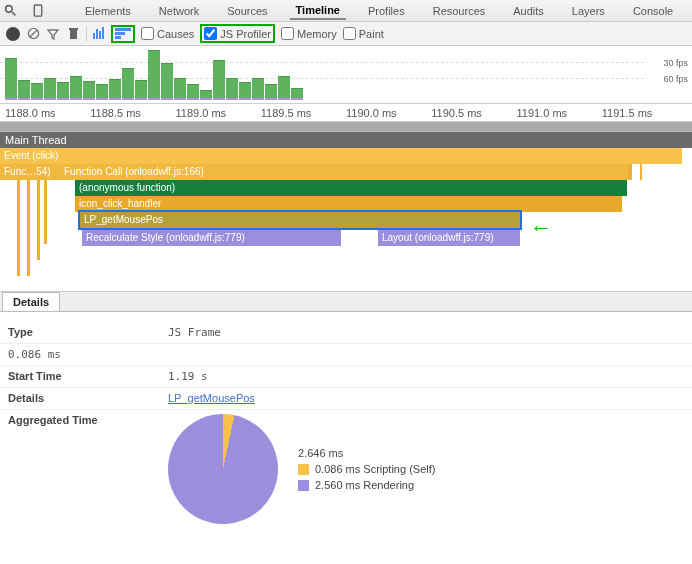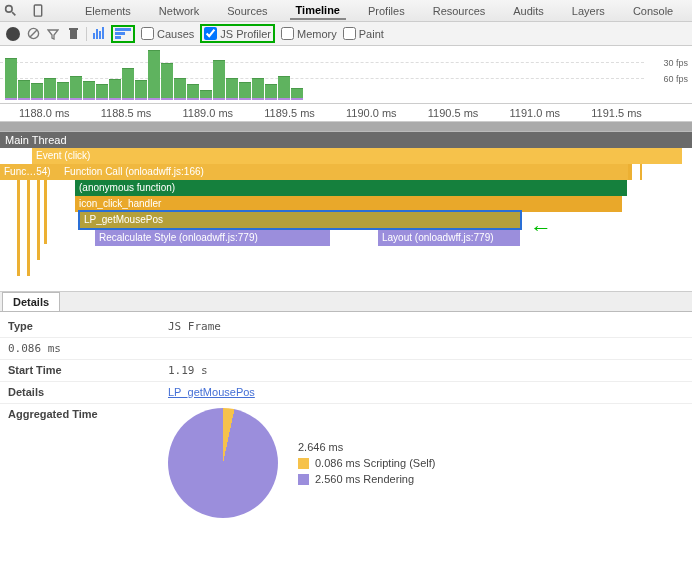--- a/index.html
+++ b/index.html
@@ -20,44 +20,44 @@
 .cb input { margin:0; }
 
 .overview { position: relative; height: 58px; border-bottom: 1px solid #ccc; background: #fff; padding: 2px 50px 2px 5px; }
 .overview .fps30, .overview .fps60 { position: absolute; right: 4px; font-size: 9px; color: #666; }
 .overview .fps30 { top: 12px; } .overview .fps60 { top: 28px; }
 .overview .line { position: absolute; left: 0; right: 48px; border-top: 1px dashed #ddd; }
 .overview .ov-bars { display: flex; align-items: flex-end; height: 50px; gap: 1px; }
 .overview .ov-bars div { width: 12px; background: #5fb35f; border-top: 1px solid #4a9a4a; position: relative; }
 .overview .ov-bars div::after { content:""; position:absolute; bottom:-2px; left:0; right:0; height:2px; background:#b38be0; }
 
-.ruler { display: flex; height: 18px; border-bottom: 1px solid #ccc; align-items: center; padding: 0 19px; color: #555; font-size: 10px; }
+.ruler { display: flex; height: 18px; border-bottom: 1px solid #ccc; align-items: center; padding: 0 5px; color: #555; font-size: 10px; }
 .ruler span { flex: 1; text-align: left; }
 
 .scroll { height: 10px; background: #ddd; border-bottom: 1px solid #bbb; }
 .scroll .thumb { height: 100%; background: #aaa; width: 100%; }
 
 .flame { position: relative; height: 160px; border-bottom: 1px solid #ccc; overflow: hidden; background: #fff; }
 .flame .header { background: #6a6a6a; color: #fff; padding: 2px 5px; font-size: 11px; height: 16px; }
 .bar { position: absolute; height: 16px; color: #fff; font-size: 10px; line-height: 16px; padding: 0 4px; overflow: hidden; white-space: nowrap; }
-.bar.e0 { background: #f6c24b; top: 16px; margin-left: 32px; }
+.bar.e0 { background: #f6c24b; top: 16px; }
 .bar.e1 { background: #f0b83f; top: 32px; }
 .bar.e2 { background: #15803d; top: 48px; }
 .bar.e3 { background: #e9a82a; top: 64px; }
 .bar.sel { background: #b5a03a; top: 80px; outline: 2px solid #2a6fd6; z-index:2; }
 .bar.purple { background: #9b8edc; top: 98px; }
 .bar.purple2 { background: #9b8edc; top: 98px; }
 .wedge { position:absolute; top:80px; width:0;height:0; border-top:16px solid #d22; border-left:12px solid transparent; }
 .arrow { position:absolute; top:80px; font-size: 22px; color:#0b0; font-weight:bold; }
 .mini { position:absolute; background:#ecb033; width:3px; }
 
 .details-tabs { display:flex; border-bottom:1px solid #bbb; background:#eee; height:20px; align-items:flex-end; }
 .dtab { padding:3px 10px; border:1px solid #bbb; border-bottom:none; background:#fff; font-weight:600; margin-left:2px; }
 
-.details-body { padding: 4px 0 8px 0; background:#fff; }
+.details-body { padding: 4px 0 8px 0; background:#fff;margin-top:6px; }
 .drow { display:flex; padding:4px 8px; border-top:1px solid #eee; }
 .drow:first-child { border-top:none; }
 .drow .k { width: 160px; font-weight:600; color:#444; }
 .drow .v { flex:1; color:#555; font-family: Menlo, monospace; }
 .drow .v a { color: #446fd6; text-decoration: underline; }
 
 .agg { display:flex; align-items:center; gap: 20px; padding-left: 175px; }
 .pie { width: 110px; height: 110px; border-radius: 50%; background: conic-gradient(#f6c24b 0deg 12deg, #9b8edc 12deg 360deg); }
 .legend div { display:flex; align-items:center; gap:6px; font-family:Menlo,monospace; margin:4px 0; color:#444; }
 .legend .sw { width:11px; height:11px; display:inline-block; }
@@ -189,21 +189,21 @@
   </div>
 
 <div class="flame">
   <div class="header">Main Thread</div>
   <div class="bar e0" style="left:0;right:10px">Event (click)</div>
   <div class="bar e1" style="left:0;width:68px">Func…54)</div>
   <div class="bar e1" style="left:60px;right:60px">Function Call (onloadwff.js:166)</div>
   <div class="bar e2" style="left:75px;right:65px">(anonymous function)</div>
   <div class="bar e3" style="left:75px;right:70px">icon_click_handler</div>
   <div class="bar sel" style="left:80px;width:440px">LP_getMousePos</div>
-  <div class="bar purple" style="left:95px;width:235px">Recalculate Style (onloadwff.js:779)</div>
+  <div class="bar purple" style="left:82px;width:259px">Recalculate Style (onloadwff.js:779)</div>
   <div class="bar purple2" style="left:378px;width:142px">Layout (onloadwff.js:779)</div>
   <div class="wedge" style="left:509px"></div>
   <span class="arrow" style="left:530px">←</span>
   <div class="mini" style="left:17px;top:48px;height:96px"></div>
   <div class="mini" style="left:27px;top:48px;height:96px"></div>
   <div class="mini" style="left:37px;top:48px;height:80px"></div>
   <div class="mini" style="left:44px;top:48px;height:64px"></div>
   <div class="mini" style="left:628px;top:32px;height:16px;width:4px"></div>
   <div class="mini" style="left:640px;top:32px;height:16px;width:2px"></div>
 </div>

